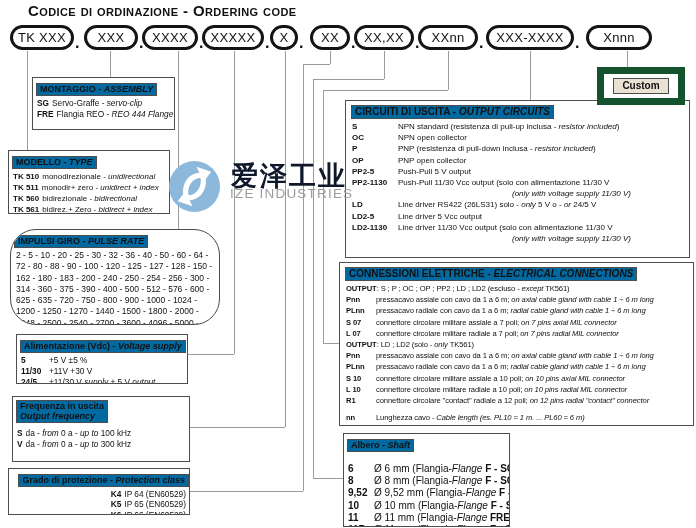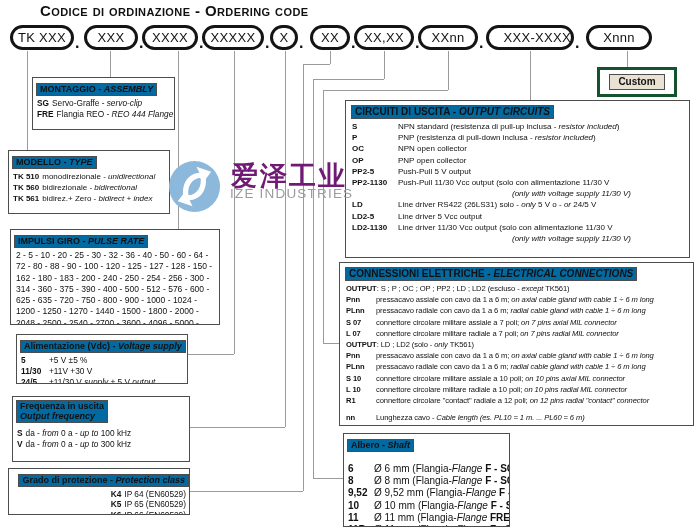--- a/index.html
+++ b/index.html
@@ -1,18 +1,18 @@
 <!DOCTYPE html>
 <html><head>
 <meta charset="utf-8">
 <style>
   html,body{margin:0;padding:0;background:#fff;}
   .canvas{position:relative;width:696px;height:528px;background:#fff;overflow:hidden;
           font-family:"Liberation Sans",sans-serif;color:#111;}
-  .title{position:absolute;left:40px;top:2px;font-size:15px;font-weight:bold;
+  .title{position:absolute;left:28px;top:2px;font-size:15px;font-weight:bold;
          font-variant:small-caps;letter-spacing:.4px;white-space:nowrap;}
   
   .codebox{position:absolute;top:25px;height:19px;border:3px solid #141414;border-radius:13px;
            font-weight:normal;font-size:13px;text-align:center;line-height:19px;letter-spacing:.3px;
            background:#fff;z-index:20;}
   .dot{position:absolute;top:34px;font-size:16px;font-weight:bold;z-index:20;}
   
   .vline,.hline{position:absolute;background:#9b9b9b;z-index:5;}
   .vline{width:1px;}.hline{height:1px;}
   
@@ -30,27 +30,27 @@
   .i{font-style:italic;}.b{font-weight:bold;}
   .ind .rdesc{padding-left:160px;}
   .pulse-text{padding:1px 4px 0 5px;font-size:8.5px;line-height:11.3px;}
   
   #p-circuiti .rows{font-size:8px;line-height:11.2px;--cw:46px;}
   #p-connessioni .rows{font-size:7.6px;letter-spacing:-.1px;line-height:11.2px;--cw:30px;}
   #p-albero .rows{font-size:10px;line-height:12.2px;--cw:26px;padding-top:2px;margin-top:8px;}
   #p-alimentazione .rows{--cw:28px;}
   #p-modello .rows{font-size:8px;}
   
-  .custom-outer{position:absolute;left:597px;top:67px;width:74px;height:24px;border:3px solid #14532d;
+  .custom-outer{position:absolute;left:597px;top:67px;width:74px;height:24px;border:7px solid #14532d;
                 background:#fff;z-index:10;display:flex;align-items:center;justify-content:center;}
   .custom-inner{border:1px solid #4d4d4d;background:#e9e1d2;font-weight:bold;font-size:10px;
                 padding:0 8px 1px 8px;line-height:13px;}
   
   .wm{position:absolute;z-index:40;}
-  .wm-cjk{left:231px;top:158px;font-size:27px;font-weight:bold;color:#701a75;letter-spacing:2px;white-space:nowrap;}
+  .wm-cjk{left:231px;top:158px;font-size:27px;font-weight:bold;color:#0f172a;letter-spacing:2px;white-space:nowrap;}
   .wm-latin{left:230px;top:186px;font-size:13.5px;color:#9c9c9c;letter-spacing:1.2px;white-space:nowrap;}
   .wm-logo{left:167px;top:159px;width:55px;height:55px;}
 </style>
 </head>
 <body>
 
 <div class="canvas">
 
   <div class="title">Codice di ordinazione - Ordering code</div>
 
@@ -64,21 +64,21 @@
       <div class="codebox" style="left: 202px; width: 56px;">XXXXX</div>
       <div class="dot" style="left: 265px;">.</div>
       <div class="codebox" style="left: 270px; width: 22px;">X</div>
       <div class="dot" style="left: 299px;">.</div>
       <div class="codebox" style="left: 310px; width: 34px;">XX</div>
       <div class="dot" style="left: 351px;">.</div>
       <div class="codebox" style="left: 354px; width: 54px;">XX,XX</div>
       <div class="dot" style="left: 415px;">.</div>
       <div class="codebox" style="left: 418px; width: 54px;">XXnn</div>
       <div class="dot" style="left: 479px;">.</div>
-      <div class="codebox" style="left: 486px; width: 82px; text-align: right;">XXX-XXXX</div>
+      <div class="codebox" style="left: 486px; width: 82px;">XXX-XXXX</div>
       <div class="dot" style="left: 575px;">.</div>
       <div class="codebox" style="left: 586px; width: 60px;">Xnnn</div>
     </div>
   <div id="connectors">
       <div class="vline" style="left: 27px; top: 51px; height: 99px;"></div>
       <div class="vline" style="left: 110px; top: 51px; height: 26px;"></div>
       <div class="vline" style="left: 178px; top: 51px; height: 178px;"></div>
       <div class="vline" style="left: 234px; top: 51px; height: 303px;"></div>
       <div class="vline" style="left: 285px; top: 51px; height: 376px;"></div>
       <div class="vline" style="left: 330px; top: 51px; height: 13px;"></div>
@@ -104,26 +104,27 @@
     <div class="rows">
         <div class="row"><span class="rcode">SG</span><span class="rdesc"><span>Servo-Graffe - </span><span class="i">servo-clip</span></span></div>
         <div class="row"><span class="rcode">FRE</span><span class="rdesc"><span>Flangia REO - </span><span class="i">REO 444 Flange</span></span></div>
       </div>
   </div>
 
   <div class="panel" id="p-modello" style="left:8px;top:150px;width:160px;height:62px;">
     <span class="phead"><span class="h-it">MODELLO</span><span> - </span><span class="h-en">TYPE</span></span>
     <div class="rows">
         <div class="row"><span class="rcode">TK 510</span><span class="rdesc"><span>monodirezionale - </span><span class="i">unidirectional</span></span></div>
+        <div class="row"><span class="rcode">TK 511</span><span class="rdesc"><span>monodir+ zero - </span><span class="i">unidirect + index</span></span></div>
         <div class="row"><span class="rcode">TK 560</span><span class="rdesc"><span>bidirezionale - </span><span class="i">bidirectional</span></span></div>
         <div class="row"><span class="rcode">TK 561</span><span class="rdesc"><span>bidirez.+ Zero - </span><span class="i">bidirect + index</span></span></div>
       </div>
   </div>
 
-  <div class="panel" id="p-impulsi" style="left:10px;top:229px;width:208px;height:94px;">
+  <div class="panel" id="p-impulsi" style="left:10px;top:229px;width:208px;height:94px;border-radius:26px;">
     <span class="phead"><span class="h-it">IMPULSI GIRO</span><span> - </span><span class="h-en">PULSE RATE</span></span>
     <div class="pulse-text">2 - 5 - 10 - 20 - 25 - 30 - 32 - 36 - 40 - 50 - 60 - 64 - 72 - 80 - 88 - 90 - 100 - 120 - 125 - 127 - 128 - 150 - 162 - 180 - 183 - 200 - 240 - 250 - 254 - 256 - 300 - 314 - 360 - 375 - 390 - 400 - 500 - 512 - 576 - 600 - 625 - 635 - 720 - 750 - 800 - 900 - 1000 - 1024 - 1200 - 1250 - 1270 - 1440 - 1500 - 1800 - 2000 - 2048 - 2500 - 2540 - 2700 - 3600 - 4096 - 5000 - 9000</div>
   </div>
 
   <div class="panel cols" id="p-alimentazione" style="left:16px;top:334px;width:170px;height:48px;">
     <span class="phead"><span class="h-it">Alimentazione (Vdc)</span><span> - </span><span class="h-en">Voltage supply</span></span>
     <div class="rows cols">
         <div class="row"><span class="rcode">5</span><span class="rdesc"><span>+5 V ±5 %</span></span></div>
         <div class="row"><span class="rcode">11/30</span><span class="rdesc"><span>+11V +30 V</span></span></div>
         <div class="row"><span class="rcode">24/5</span><span class="rdesc"><span>+11/30 V </span><span class="i">supply</span><span>  + 5 V </span><span class="i">output</span></span></div>
@@ -144,22 +145,22 @@
         <div class="row"><span class="rcode">K4</span><span class="rdesc"><span>IP 64 (EN60529)</span></span></div>
         <div class="row"><span class="rcode">K5</span><span class="rdesc"><span>IP 65 (EN60529)</span></span></div>
         <div class="row"><span class="rcode">K6</span><span class="rdesc"><span>IP 66 (EN60529)</span></span></div>
       </div>
   </div>
 
   <div class="panel cols" id="p-circuiti" style="left:345px;top:100px;width:343px;height:156px;">
     <span class="phead big"><span class="h-it">CIRCUITI DI USCITA</span><span> - </span><span class="h-en">OUTPUT CIRCUITS</span></span>
     <div class="rows cols" style="padding-left:6px;">
         <div class="row"><span class="rcode">S</span><span class="rdesc"><span>NPN standard (resistenza di pull-up inclusa - </span><span class="i">resistor included</span><span>)</span></span></div>
+        <div class="row"><span class="rcode">OC</span><span class="rdesc"><span>NPN open collector</span></span></div>
         <div class="row"><span class="rcode">P</span><span class="rdesc"><span>PNP (resistenza di pull-down inclusa - </span><span class="i">resistor included</span><span>)</span></span></div>
-        <div class="row"><span class="rcode">OC</span><span class="rdesc"><span>NPN open collector</span></span></div>
         <div class="row"><span class="rcode">OP</span><span class="rdesc"><span>PNP open collector</span></span></div>
         <div class="row"><span class="rcode">PP2-5</span><span class="rdesc"><span>Push-Pull 5 V output</span></span></div>
         <div class="row"><span class="rcode">PP2-1130</span><span class="rdesc"><span>Push-Pull 11/30 Vcc output (solo con alimentazione 11/30 V</span></span></div>
         <div class="row ind"><span class="rdesc"><span class="i">(only with voltage supply 11/30 V)</span></span></div>
         <div class="row"><span class="rcode">LD</span><span class="rdesc"><span>Line driver RS422 (26LS31) solo - </span><span class="i">only</span><span>  5 V o - </span><span class="i">or</span><span>  24/5 V</span></span></div>
         <div class="row"><span class="rcode">LD2-5</span><span class="rdesc"><span>Line driver 5 Vcc output</span></span></div>
         <div class="row"><span class="rcode">LD2-1130</span><span class="rdesc"><span>Line driver 11/30 Vcc output (solo con alimentazione 11/30 V</span></span></div>
         <div class="row ind"><span class="rdesc"><span class="i">(only with voltage supply 11/30 V)</span></span></div>
       </div>
   </div>

